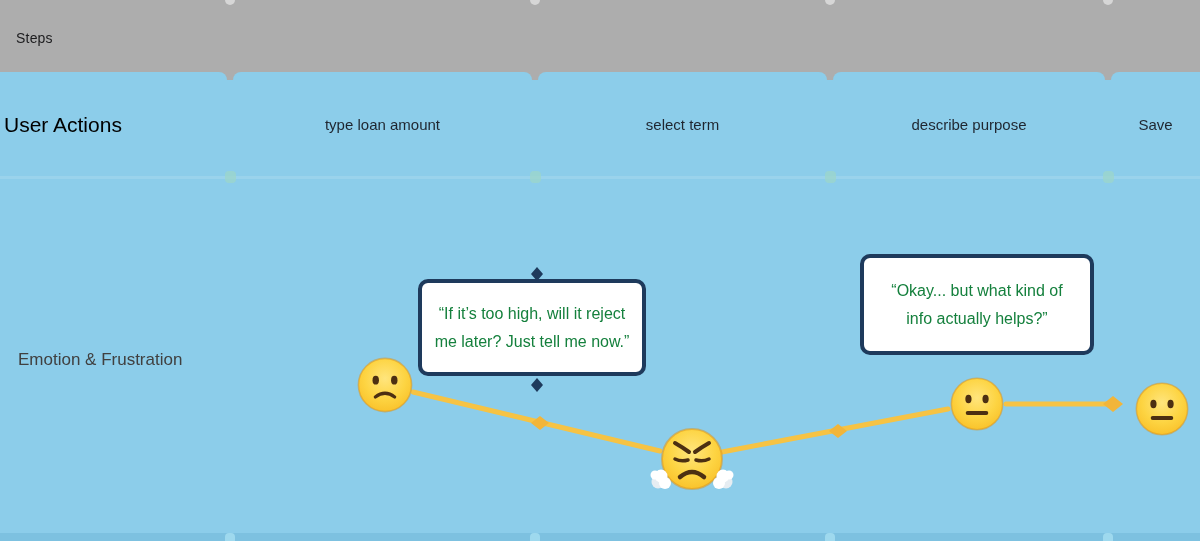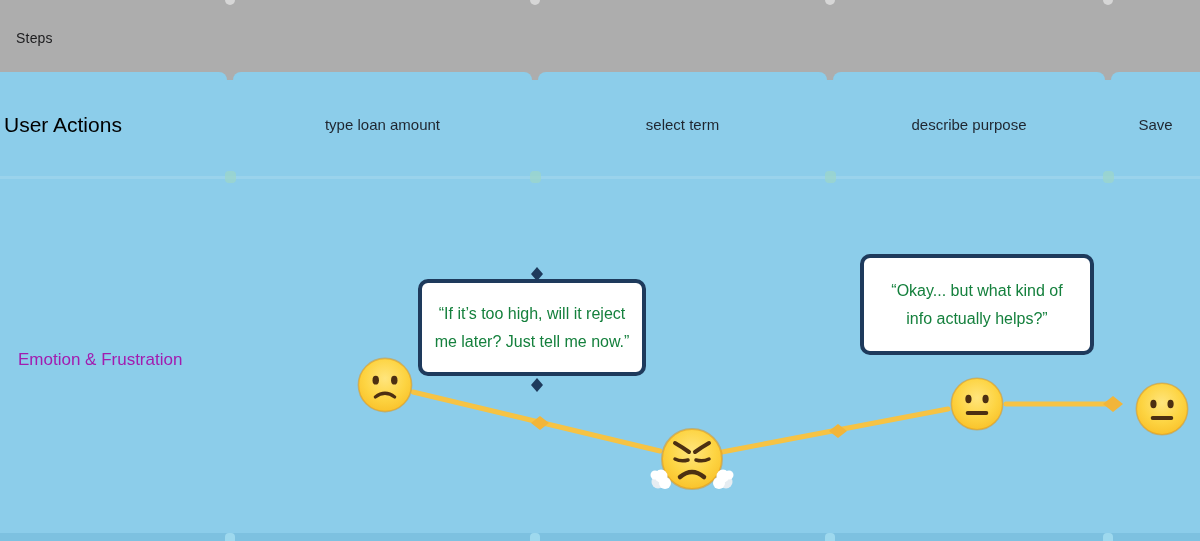--- a/index.html
+++ b/index.html
@@ -52,21 +52,21 @@
     position:absolute;left:0;top:176px;width:1200px;height:3px;
     background:rgba(255,255,255,.12);
   }
   .div-notch{
     position:absolute;top:171px;width:11px;height:12px;
     background:#9cd5c9;opacity:.75;border-radius:4px;
   }
   
   .emotion-label{
     position:absolute;left:18px;top:350px;
-    font-size:17px;color:#a21caf;
+    font-size:17px;color:#404040;
   }
   .bubble{
     position:absolute;box-sizing:border-box;
     background:#ffffff;border:4px solid #1e3a5c;border-radius:10px;
     display:flex;align-items:center;justify-content:center;
     text-align:center;
   }
   .bubble-text{
     white-space:pre-line;
     font-size:16px;line-height:28px;color:#15803d;

